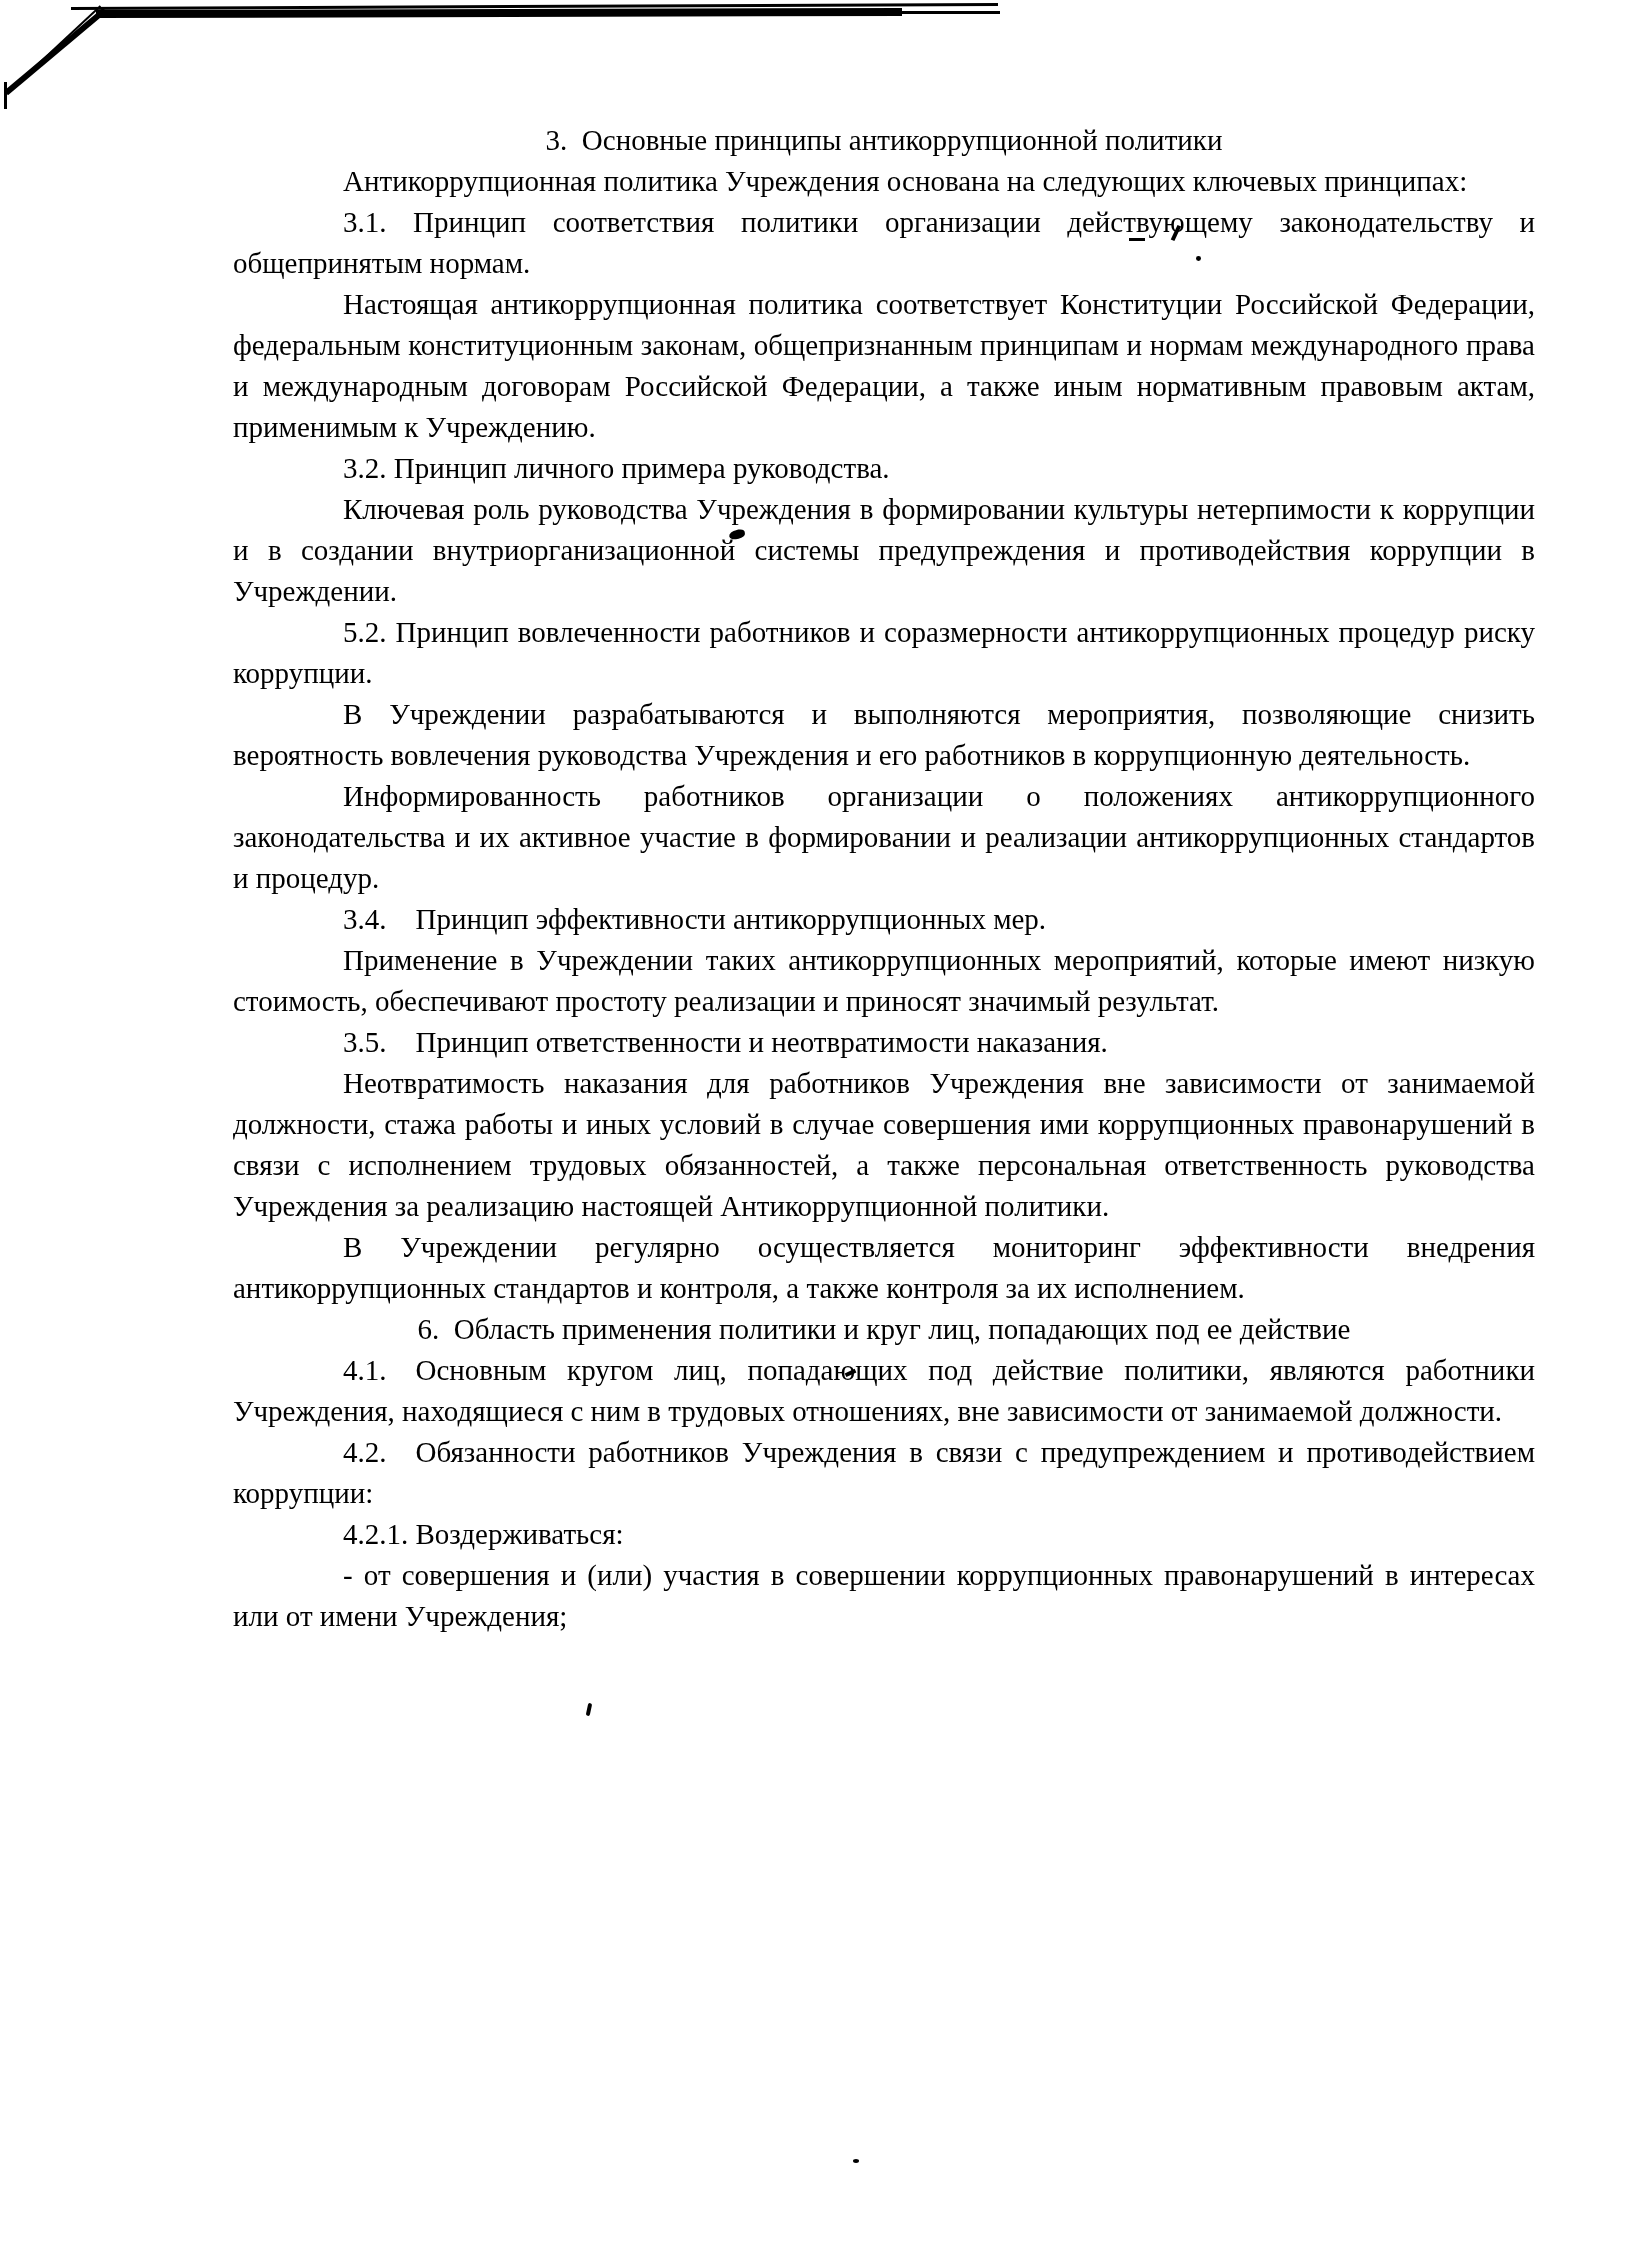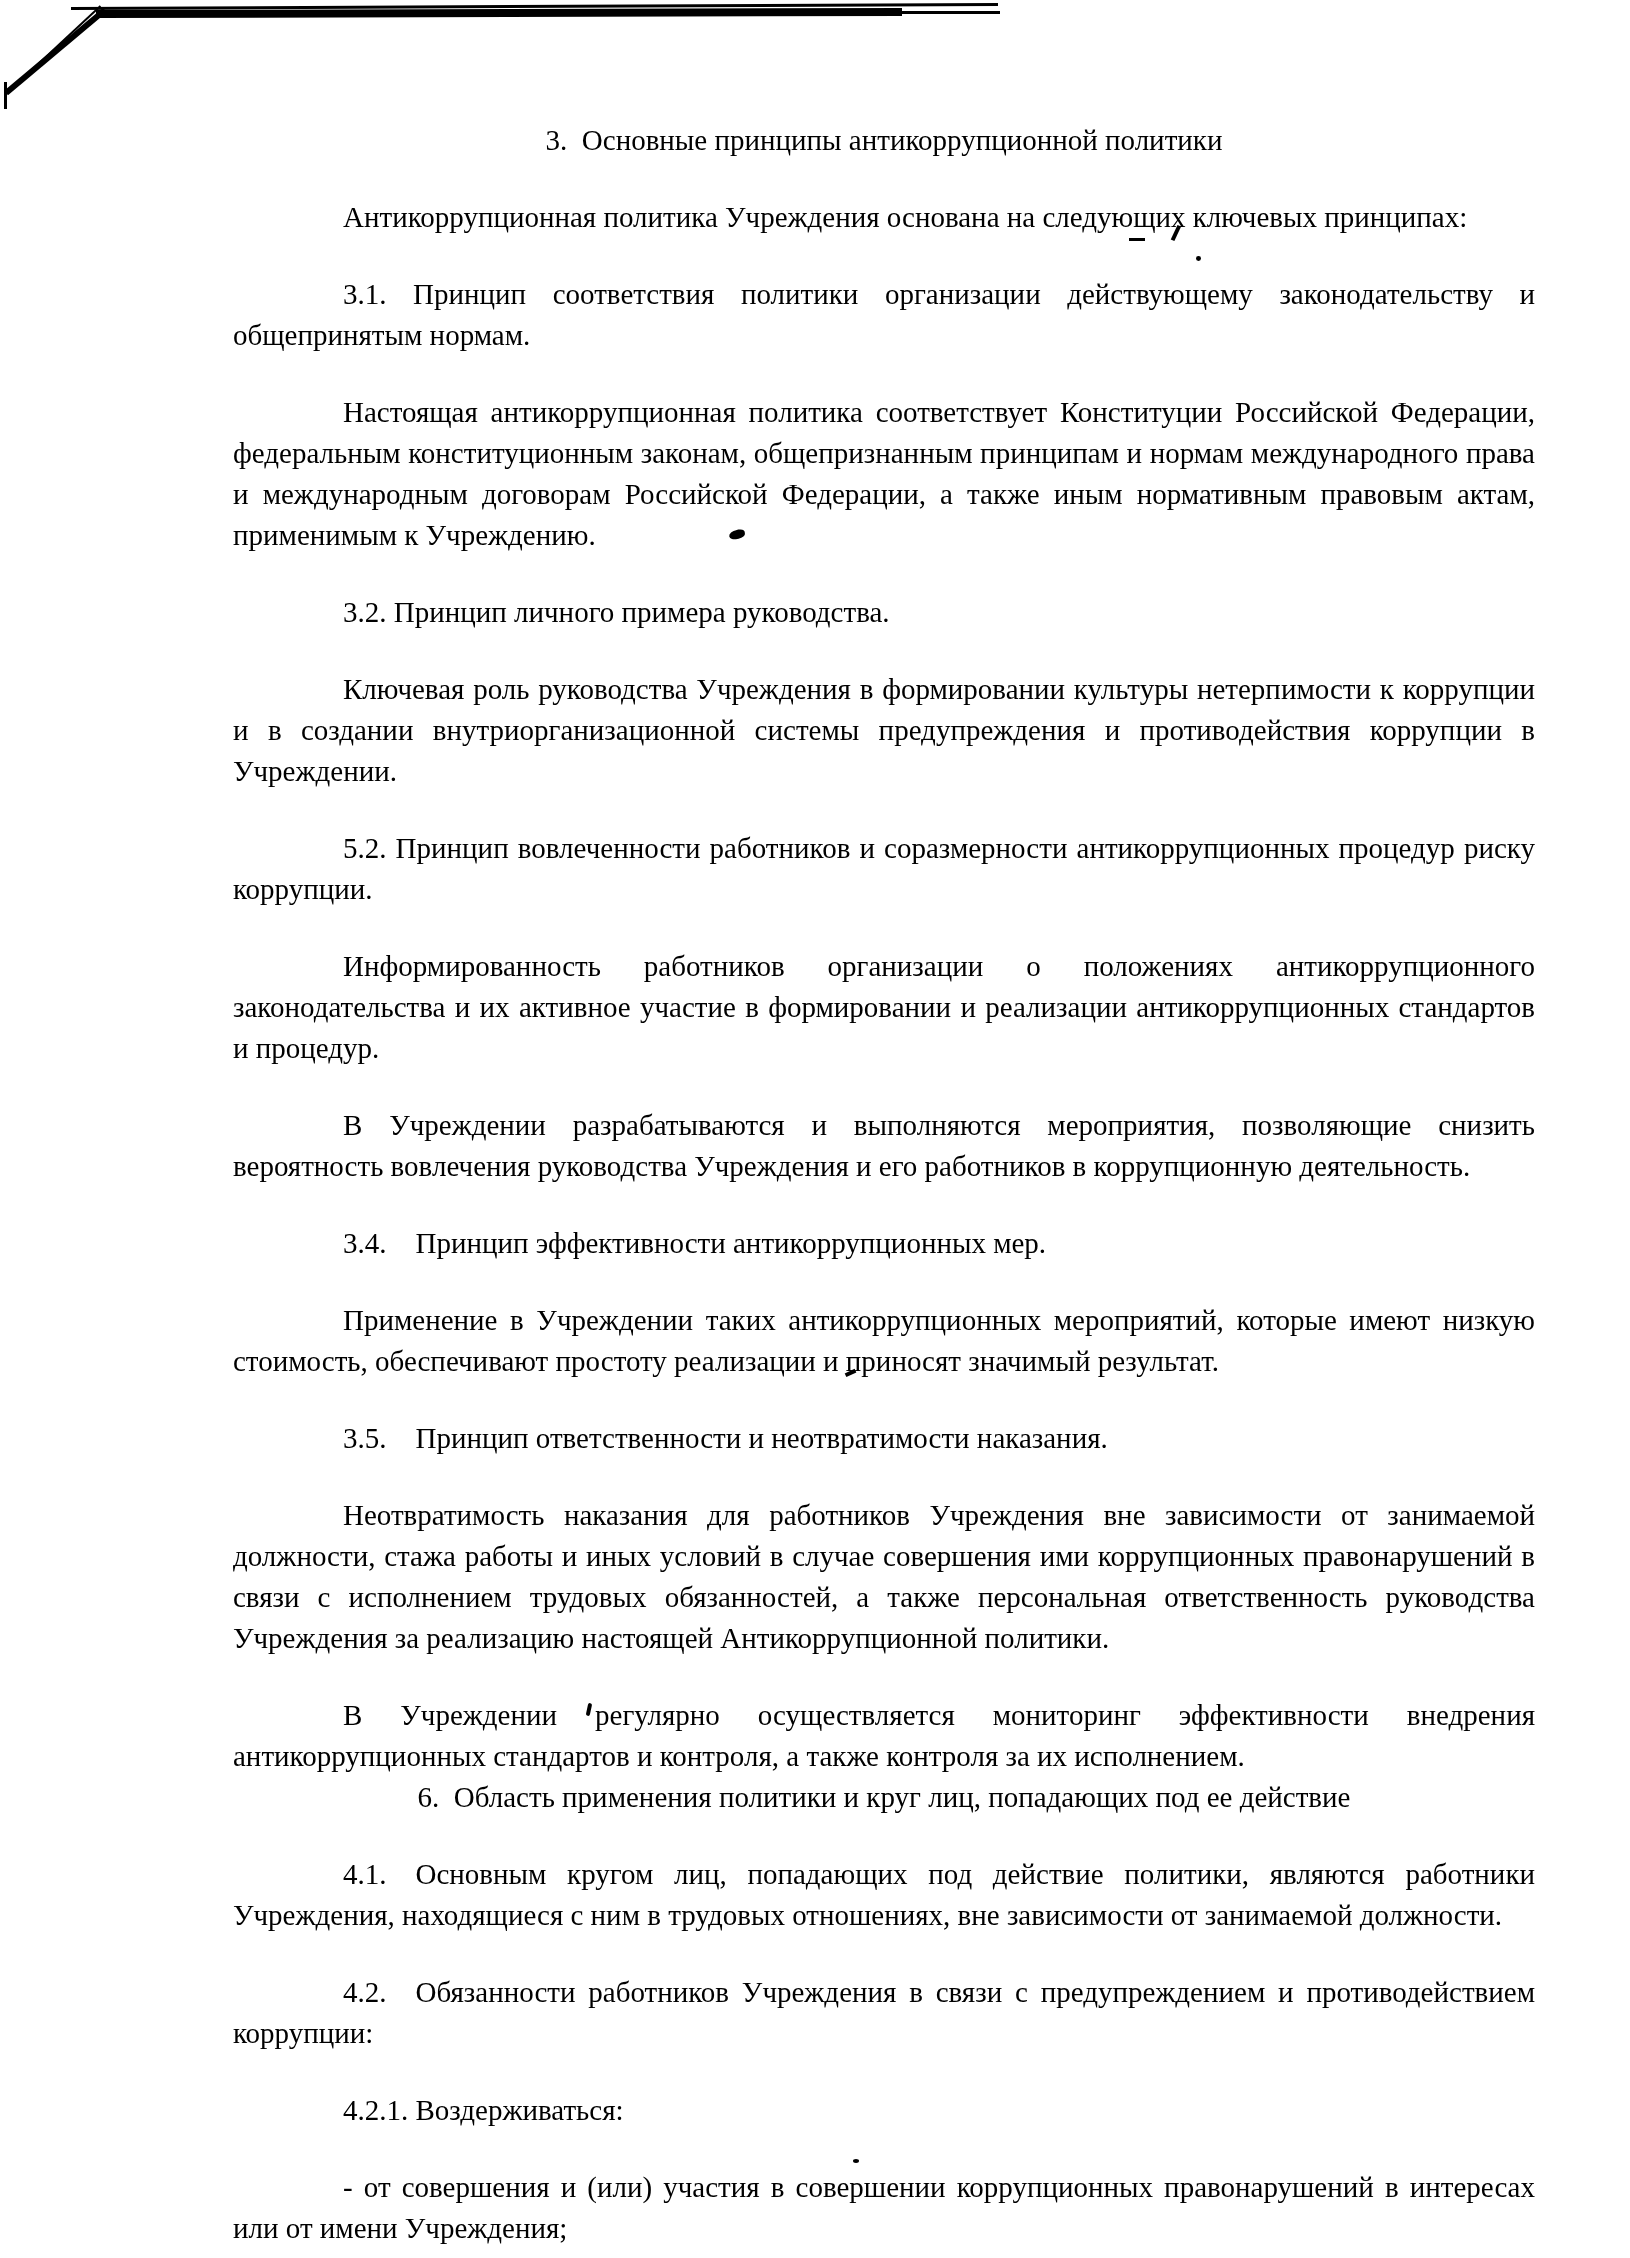--- a/index.html
+++ b/index.html
@@ -21,21 +21,20 @@
   .content p, .content h2 {
     margin: 0;
     font-size: 29px;
     line-height: 41px;
     font-weight: normal;
     text-align: center;
   }
   .content p {
     text-align: justify;
     text-indent: 110px;
-    margin-top: 36px;
   }
   .sec-heading {
     text-align: center;
     font-weight: bold;
     text-indent: 0;
   }
   .sec4 { margin-top: 155px; }
   
   .art { position: absolute; background: #000; }
   .a-topline-thin  { left: 71px;  top: 4.9px;    width: 927px; height: 2.9px; transform: rotate(-0.25deg); }
@@ -75,22 +74,22 @@
   <div class="content">
 
     <h2 class="sec-heading">3. Основные принципы антикоррупционной политики</h2>
 
     <p>Антикоррупционная политика Учреждения основана на следующих ключевых принципах:</p>
     <p>3.1. Принцип соответствия политики организации действующему законодательству и общепринятым нормам.</p>
     <p>Настоящая антикоррупционная политика соответствует Конституции Российской Федерации, федеральным конституционным законам, общепризнанным принципам и нормам международного права и международным договорам Российской Федерации, а также иным нормативным правовым актам, применимым к Учреждению.</p>
     <p>3.2. Принцип личного примера руководства.</p>
     <p>Ключевая роль руководства Учреждения в формировании культуры нетерпимости к коррупции и в создании внутриорганизационной системы предупреждения и противодействия коррупции в Учреждении.</p>
     <p>5.2. Принцип вовлеченности работников и соразмерности антикоррупционных процедур риску коррупции.</p>
+    <p>В Учреждении разрабатываются и выполняются мероприятия, позволяющие снизить вероятность вовлечения руководства Учреждения и его работников в коррупционную деятельность.</p>
     <p>Информированность работников организации о положениях антикоррупционного законодательства и их активное участие в формировании и реализации антикоррупционных стандартов и процедур.</p>
-    <p>В Учреждении разрабатываются и выполняются мероприятия, позволяющие снизить вероятность вовлечения руководства Учреждения и его работников в коррупционную деятельность.</p>
     <p>3.4. Принцип эффективности антикоррупционных мер.</p>
     <p>Применение в Учреждении таких антикоррупционных мероприятий, которые имеют низкую стоимость, обеспечивают простоту реализации и приносят значимый результат.</p>
     <p>3.5. Принцип ответственности и неотвратимости наказания.</p>
     <p>Неотвратимость наказания для работников Учреждения вне зависимости от занимаемой должности, стажа работы и иных условий в случае совершения ими коррупционных правонарушений в связи с исполнением трудовых обязанностей, а также персональная ответственность руководства Учреждения за реализацию настоящей Антикоррупционной политики.</p>
     <p>В Учреждении регулярно осуществляется мониторинг эффективности внедрения антикоррупционных стандартов и контроля, а также контроля за их исполнением.</p>
 
     <h2 class="sec-heading sec4">6. Область применения политики и круг лиц, попадающих под ее действие</h2>
 
     <p>4.1. Основным кругом лиц, попадающих под действие политики, являются работники Учреждения, находящиеся с ним в трудовых отношениях, вне зависимости от занимаемой должности.</p>
     <p>4.2. Обязанности работников Учреждения в связи с предупреждением и противодействием коррупции:</p>

